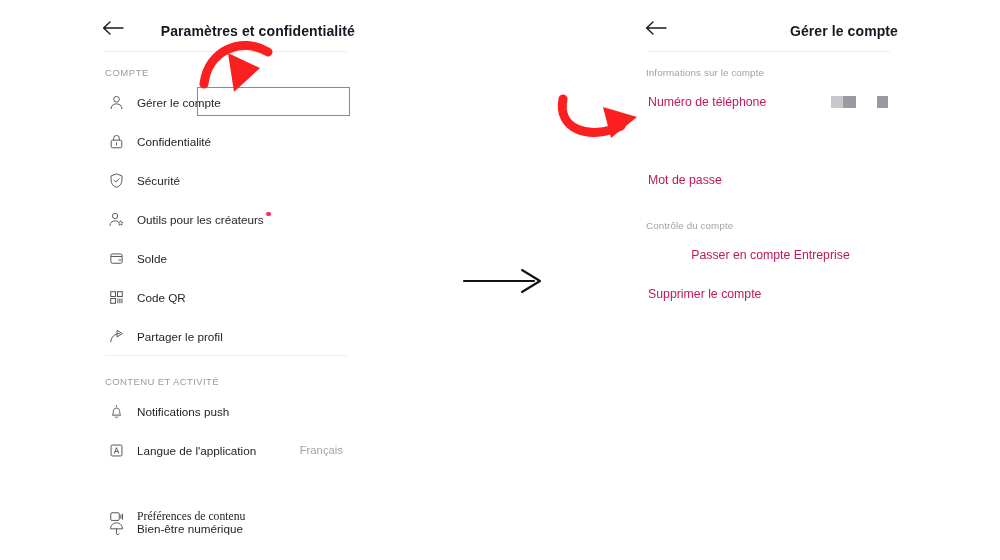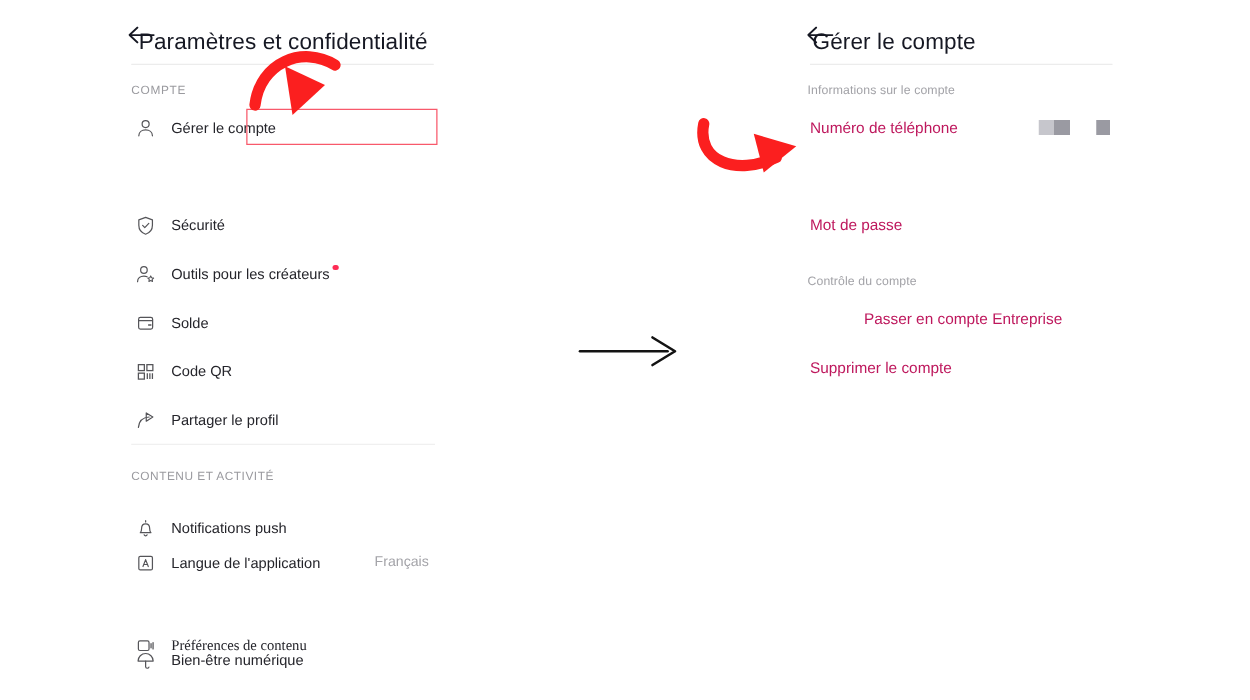--- a/index.html
+++ b/index.html
@@ -37,23 +37,23 @@
     top: 21px;
     width: 22px;
     height: 14px;
     cursor: pointer;
   }
   .hdr-title {
     position: absolute;
     left: 0;
     right: 0;
     top: 23px;
-    text-align: left;
-    font-size: 18px;
-    font-weight: normal;
+    text-align: right;
+    font-size: 14px;
+    font-weight: bold;
     color: #161823;
     letter-spacing: .1px;
   }
   #panel-left .hdr-title { padding-left: 16px; }
   #panel-right .hdr-title { padding-left: 12px; }
 
   .hdr-rule {
     position: absolute;
     left: 10px;
     right: 8px;
@@ -168,20 +168,28 @@
 
   <div class="row" style="top:88px;">
     <svg class="ico" viewBox="0 0 20 20">
       <circle cx="10" cy="6.2" r="3.3" fill="none" stroke="#555559" stroke-width="1.15"></circle>
       <path d="M3.6 17.2c0-3.6 2.9-5.6 6.4-5.6s6.4 2 6.4 5.6" fill="none" stroke="#555559" stroke-width="1.15" stroke-linecap="round"></path>
     </svg>
     <span class="lbl">Gérer le compte</span>
   </div>
   <div class="hl-box" style="left:102px;top:87px;width:153px;height:29px;"></div>
 
+  <div class="row" style="top:127px;">
+    <svg class="ico" viewBox="0 0 20 20">
+      <rect x="3.8" y="8.4" width="12.4" height="9" rx="1.6" fill="none" stroke="#555559" stroke-width="1.15"></rect>
+      <path d="M6.6 8.4V6.3a3.4 3.4 0 0 1 6.8 0v2.1" fill="none" stroke="#555559" stroke-width="1.15"></path>
+      <path d="M10 11.6v2.6" stroke="#555559" stroke-width="1.15" stroke-linecap="round"></path>
+    </svg>
+    <span class="lbl">Confidentialité</span>
+  </div>
 
   <div class="row" style="top:166px;">
     <svg class="ico" viewBox="0 0 20 20">
       <path d="M10 2.2 16.4 4.6v5.1c0 4.2-2.8 7.2-6.4 8.4-3.6-1.2-6.4-4.2-6.4-8.4V4.6Z" fill="none" stroke="#555559" stroke-width="1.15" stroke-linejoin="round"></path>
       <path d="M7.2 9.8 9.2 11.9 13 7.9" fill="none" stroke="#555559" stroke-width="1.15" stroke-linecap="round" stroke-linejoin="round"></path>
     </svg>
     <span class="lbl">Sécurité</span>
   </div>
 
   <div class="row" style="top:205px;text-align:right;">
@@ -220,21 +228,21 @@
       <rect x="3.2" y="11.2" width="5.6" height="5.6" fill="none" stroke="#555559" stroke-width="1.2"></rect>
       <path d="M11.6 11.2v5.6M14 11.2v5.6M16.4 11.2v5.6" stroke="#555559" stroke-width="1.2"></path>
     </svg>
     <span class="lbl">Code QR</span>
   </div>
 
   <div class="sep" style="left:10px;width:243px;top:355px;"></div>
 
   <div class="caption lower" style="top:376px;">CONTENU ET ACTIVITÉ</div>
 
-  <div class="row" style="top:408px;">
+  <div class="row" style="top:397px;">
     <svg class="ico" viewBox="0 0 20 20">
       <path d="M5 14.3c1-.9 1.2-2.3 1.2-4 0-2.3 1.3-4.3 3.8-4.3s3.8 2 3.8 4.3c0 1.7.2 3.1 1.2 4Z" fill="none" stroke="#555559" stroke-width="1.15" stroke-linejoin="round"></path>
       <path d="M8.6 16.3a1.5 1.5 0 0 0 2.8 0" fill="none" stroke="#555559" stroke-width="1.15" stroke-linecap="round"></path>
       <path d="M10 4.2V3" stroke="#555559" stroke-width="1.15" stroke-linecap="round"></path>
     </svg>
     <span class="lbl">Notifications push</span>
   </div>
 
   <div class="row" style="top:436px;">
     <svg class="ico" viewBox="0 0 20 20">

